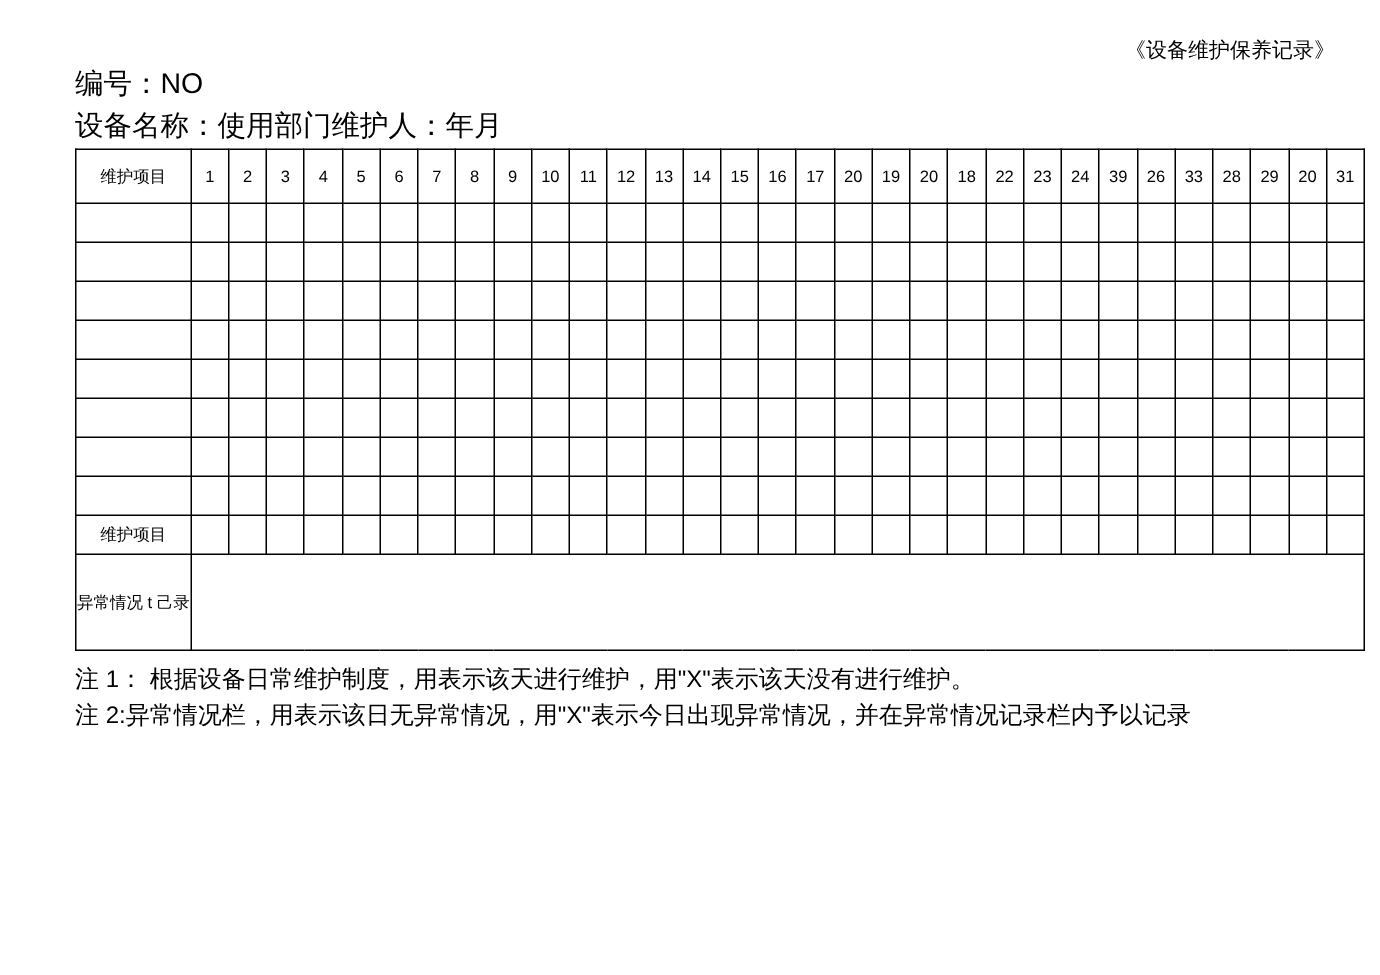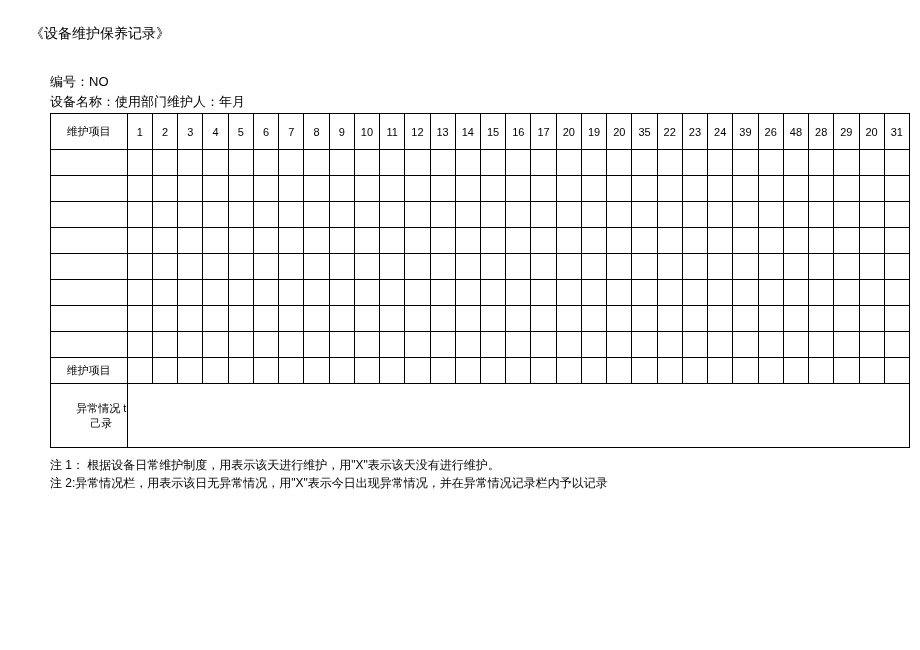--- a/index.html
+++ b/index.html
@@ -10,26 +10,26 @@
     body {
       font-family: "SimSun", "Microsoft YaHei", sans-serif;
       background: #fff;
       width: 920px;
       height: 650px;
       padding: 25px 30px;
       font-size: 12px;
       color: #000;
     }
     .title {
-      text-align: left;
+      text-align: right;
       font-size: 14px;
-      margin-bottom: 30px;
+      margin-bottom: 0;
     }
     .meta-line {
-      font-size: 13px;
+      font-size: 19px;
       margin-bottom: 2px;
       padding-left: 20px;
     }
     .no {
       font-family: Arial, sans-serif;
     }
     table {
       border-collapse: collapse;
       width: 860px;
       margin-left: 20px;
@@ -54,25 +54,24 @@
       width: 25px;
     }
     .empty-row td {
       height: 26px;
     }
     .abn-row td {
       height: 26px;
     }
     .tall-row td {
       height: 64px;
-      padding-left: 25px;
     }
     .notes {
       padding-left: 20px;
-      font-size: 12px;
+      font-size: 16px;
       line-height: 1.5;
     }
   </style>
 </head>
 <body>
 
 <div class="title">《设备维护保养记录》</div>
 
 <div class="meta-line">
   <span>编号：</span><span class="no">NO</span>
@@ -96,27 +95,27 @@
     <td class="day-col">11</td>
     <td class="day-col">12</td>
     <td class="day-col">13</td>
     <td class="day-col">14</td>
     <td class="day-col">15</td>
     <td class="day-col">16</td>
     <td class="day-col">17</td>
     <td class="day-col">20</td>
     <td class="day-col">19</td>
     <td class="day-col">20</td>
-    <td class="day-col">35</td>
+    <td class="day-col">18</td>
     <td class="day-col">22</td>
     <td class="day-col">23</td>
     <td class="day-col">24</td>
     <td class="day-col">39</td>
     <td class="day-col">26</td>
-    <td class="day-col">48</td>
+    <td class="day-col">33</td>
     <td class="day-col">28</td>
     <td class="day-col">29</td>
     <td class="day-col">20</td>
     <td class="day-col">31</td>
   </tr>
   <tr class="empty-row">
         <td></td>
         <td></td>
         <td></td>
         <td></td>

